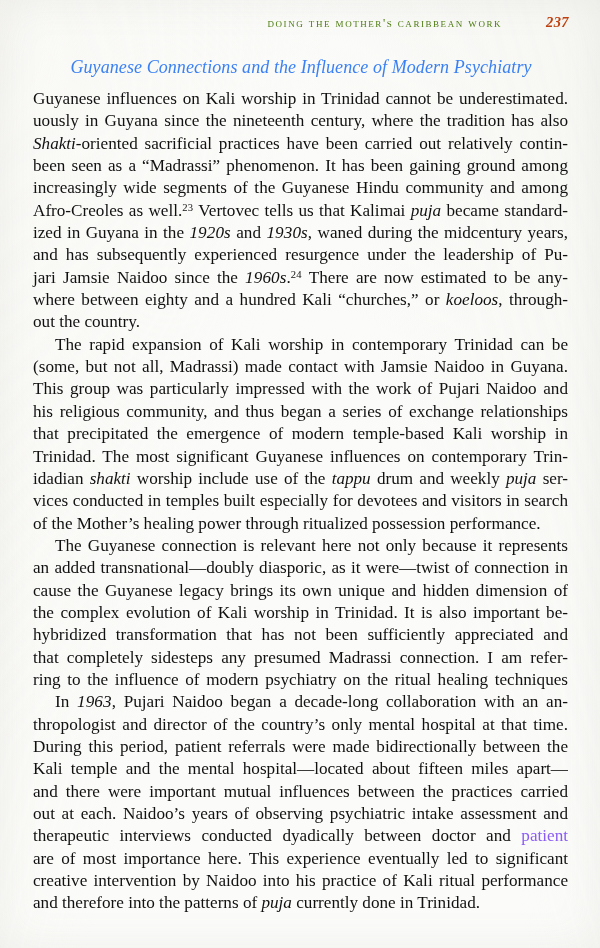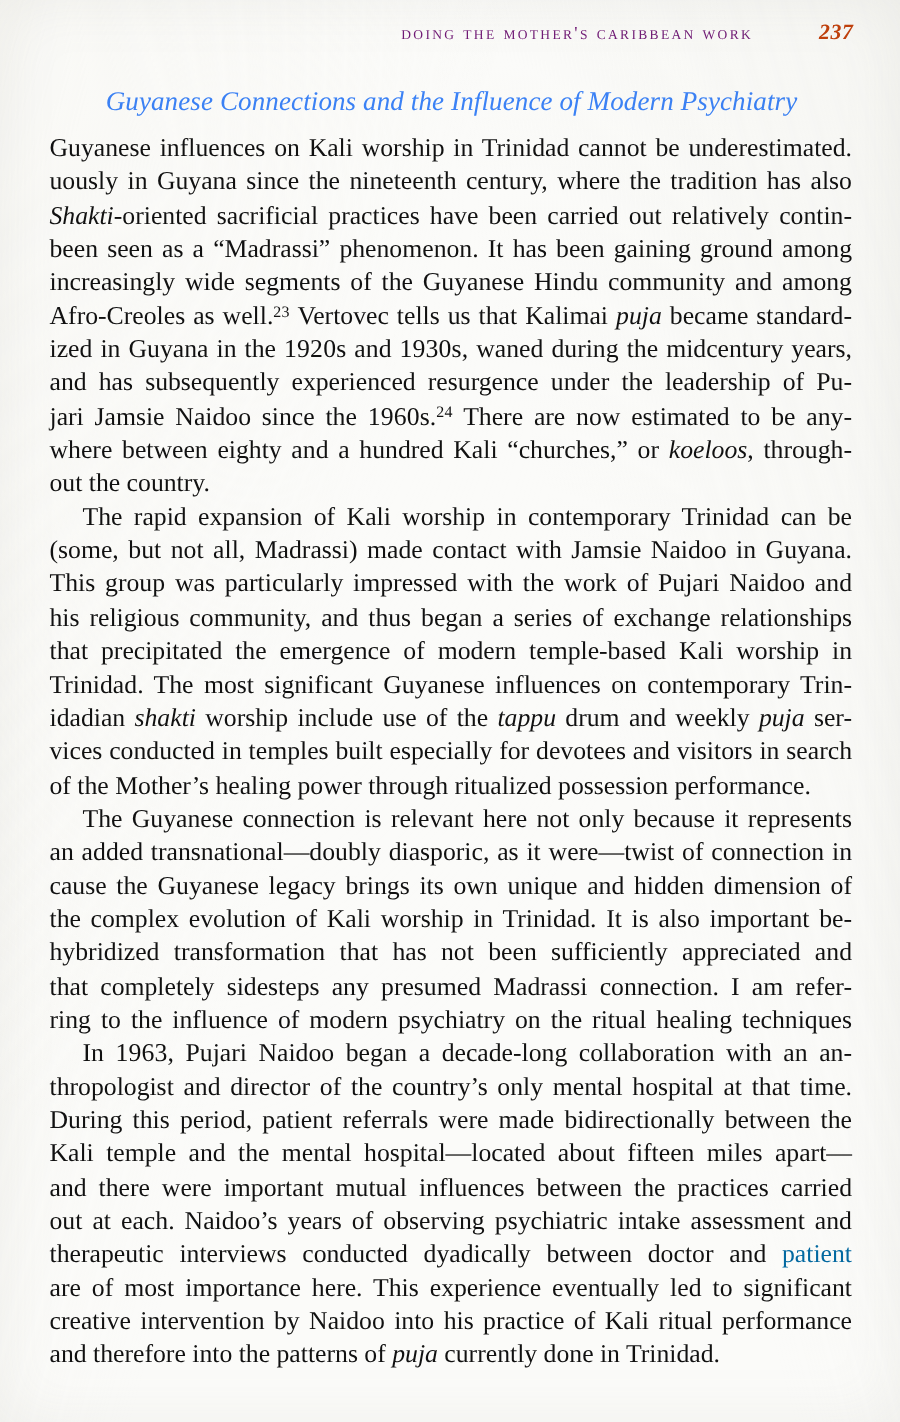--- a/index.html
+++ b/index.html
@@ -42,21 +42,21 @@
     display: flex;
     align-items: baseline;
     justify-content: flex-end;
     white-space: nowrap;
   }
   .running-title {
     font-size: 12.2px;
     letter-spacing: 1.55px;
     font-variant: small-caps;
     text-transform: lowercase;
-    color: #701a75;
+    color: #4d7c0f;
     font-family: "Liberation Serif", "DejaVu Serif", serif;
   }
   .folio {
     font-size: 14.5px;
     font-style: italic;
     font-weight: 600;
     letter-spacing: .4px;
     margin-left: 44px;
     color: #c2410c;
   }
@@ -107,22 +107,22 @@
     text-indent: 22px;
   }
   i, .it { font-style: italic; }
   sup {
     font-size: 0.62em;
     vertical-align: 0.46em;
     line-height: 0;
     letter-spacing: .2px;
   }
   
-  .faded { color: #0369a1; }
-  .osf { letter-spacing: .1px; }
+  .faded { color: #8b5cf6; }
+  .osf { letter-spacing: .1px; font-style: italic; }
 </style>
 </head>
 <body>
 
 <div class="page">
 
   <div class="running-head">
     <span class="running-title">Doing the Mother's Caribbean Work</span>
     <span class="folio">237</span>
   </div>

